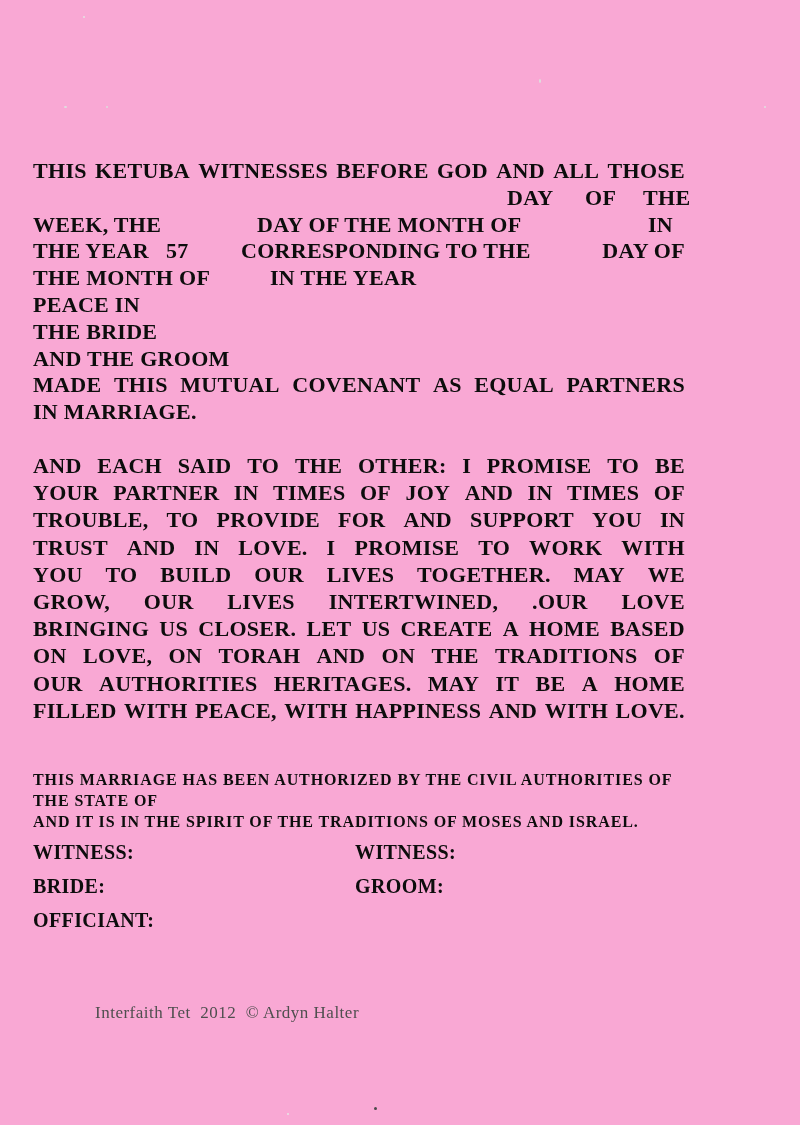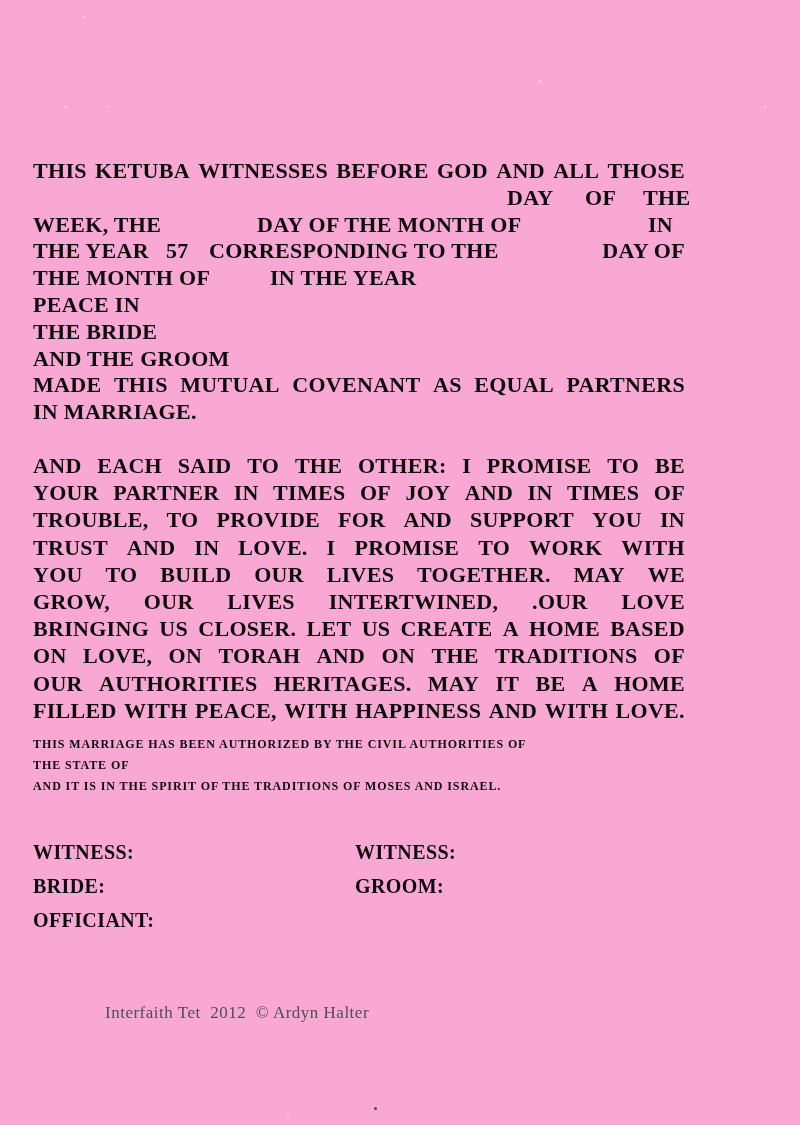--- a/index.html
+++ b/index.html
@@ -11,30 +11,30 @@
     font-family:"Liberation Serif", serif;
     color:#0d0d0d;
     overflow:hidden;
   }
   .doc{position:absolute;left:33px;top:0;width:652px;}
   .para{position:absolute;left:0;width:652px;font-weight:700;}
   .p1{top:158px;font-size:22px;letter-spacing:0.3px;}
   .p1 .ln{height:26.8px;line-height:26.8px;position:relative;white-space:nowrap;}
   .p2{top:452px;font-size:22px;letter-spacing:0.3px;}
   .p2 .ln{height:27.2px;line-height:27.2px;position:relative;white-space:nowrap;}
-  .p3{top:734px;font-size:12px;letter-spacing:0.9px;}
+  .p3{top:770px;font-size:16px;letter-spacing:0.9px;}
   .p3 .ln{height:20.8px;line-height:20.8px;white-space:nowrap;}
   .justify-line{display:flex;justify-content:space-between;}
   .abs{position:absolute;top:0;}
   .r0{right:0;left:auto;}
   .sigs{top:835px;font-size:20px;letter-spacing:0.4px;}
   .sig-row{position:relative;height:34px;line-height:34px;white-space:nowrap;}
   .sig-right{position:absolute;left:322px;top:0;}
   .footer{
-    position:absolute;left:105px;top:1002px;
+    position:absolute;left:95px;top:1002px;
     font-size:17px;line-height:22px;
     color:#4f4f4f;font-weight:400;
     white-space:pre;letter-spacing:0.5px;
   }
   
   .speck{position:absolute;border-radius:50%;}
   .s1{left:83px;top:16px;width:2px;height:2px;background:#e3e3e3;}
   .s2{left:539px;top:79px;width:2px;height:4px;background:#dedede;}
   .s3{left:64px;top:106px;width:3px;height:2px;background:#e0e0e0;}
   .s4{left:106px;top:106px;width:2px;height:2px;background:#dcdcdc;}
@@ -69,21 +69,21 @@
 
       <div class="ln">
         <span class="abs" style="left:0">WEEK, THE</span>
         <span class="abs" style="left:224px">DAY OF THE MONTH OF</span>
         <span class="abs" style="left:615px">IN</span>
       </div>
 
       <div class="ln">
         <span class="abs" style="left:0">THE YEAR</span>
         <span class="abs" style="left:133px">57</span>
-        <span class="abs" style="left:176px">CORRESPONDING TO THE</span>
+        <span class="abs" style="left:208px">CORRESPONDING TO THE</span>
         <span class="abs r0">DAY OF</span>
       </div>
 
       <div class="ln">
         <span class="abs" style="left:0">THE MONTH OF</span>
         <span class="abs" style="left:237px">IN THE YEAR</span>
       </div>
 
       <div class="ln">PEACE IN</div>
       <div class="ln">THE BRIDE</div>

